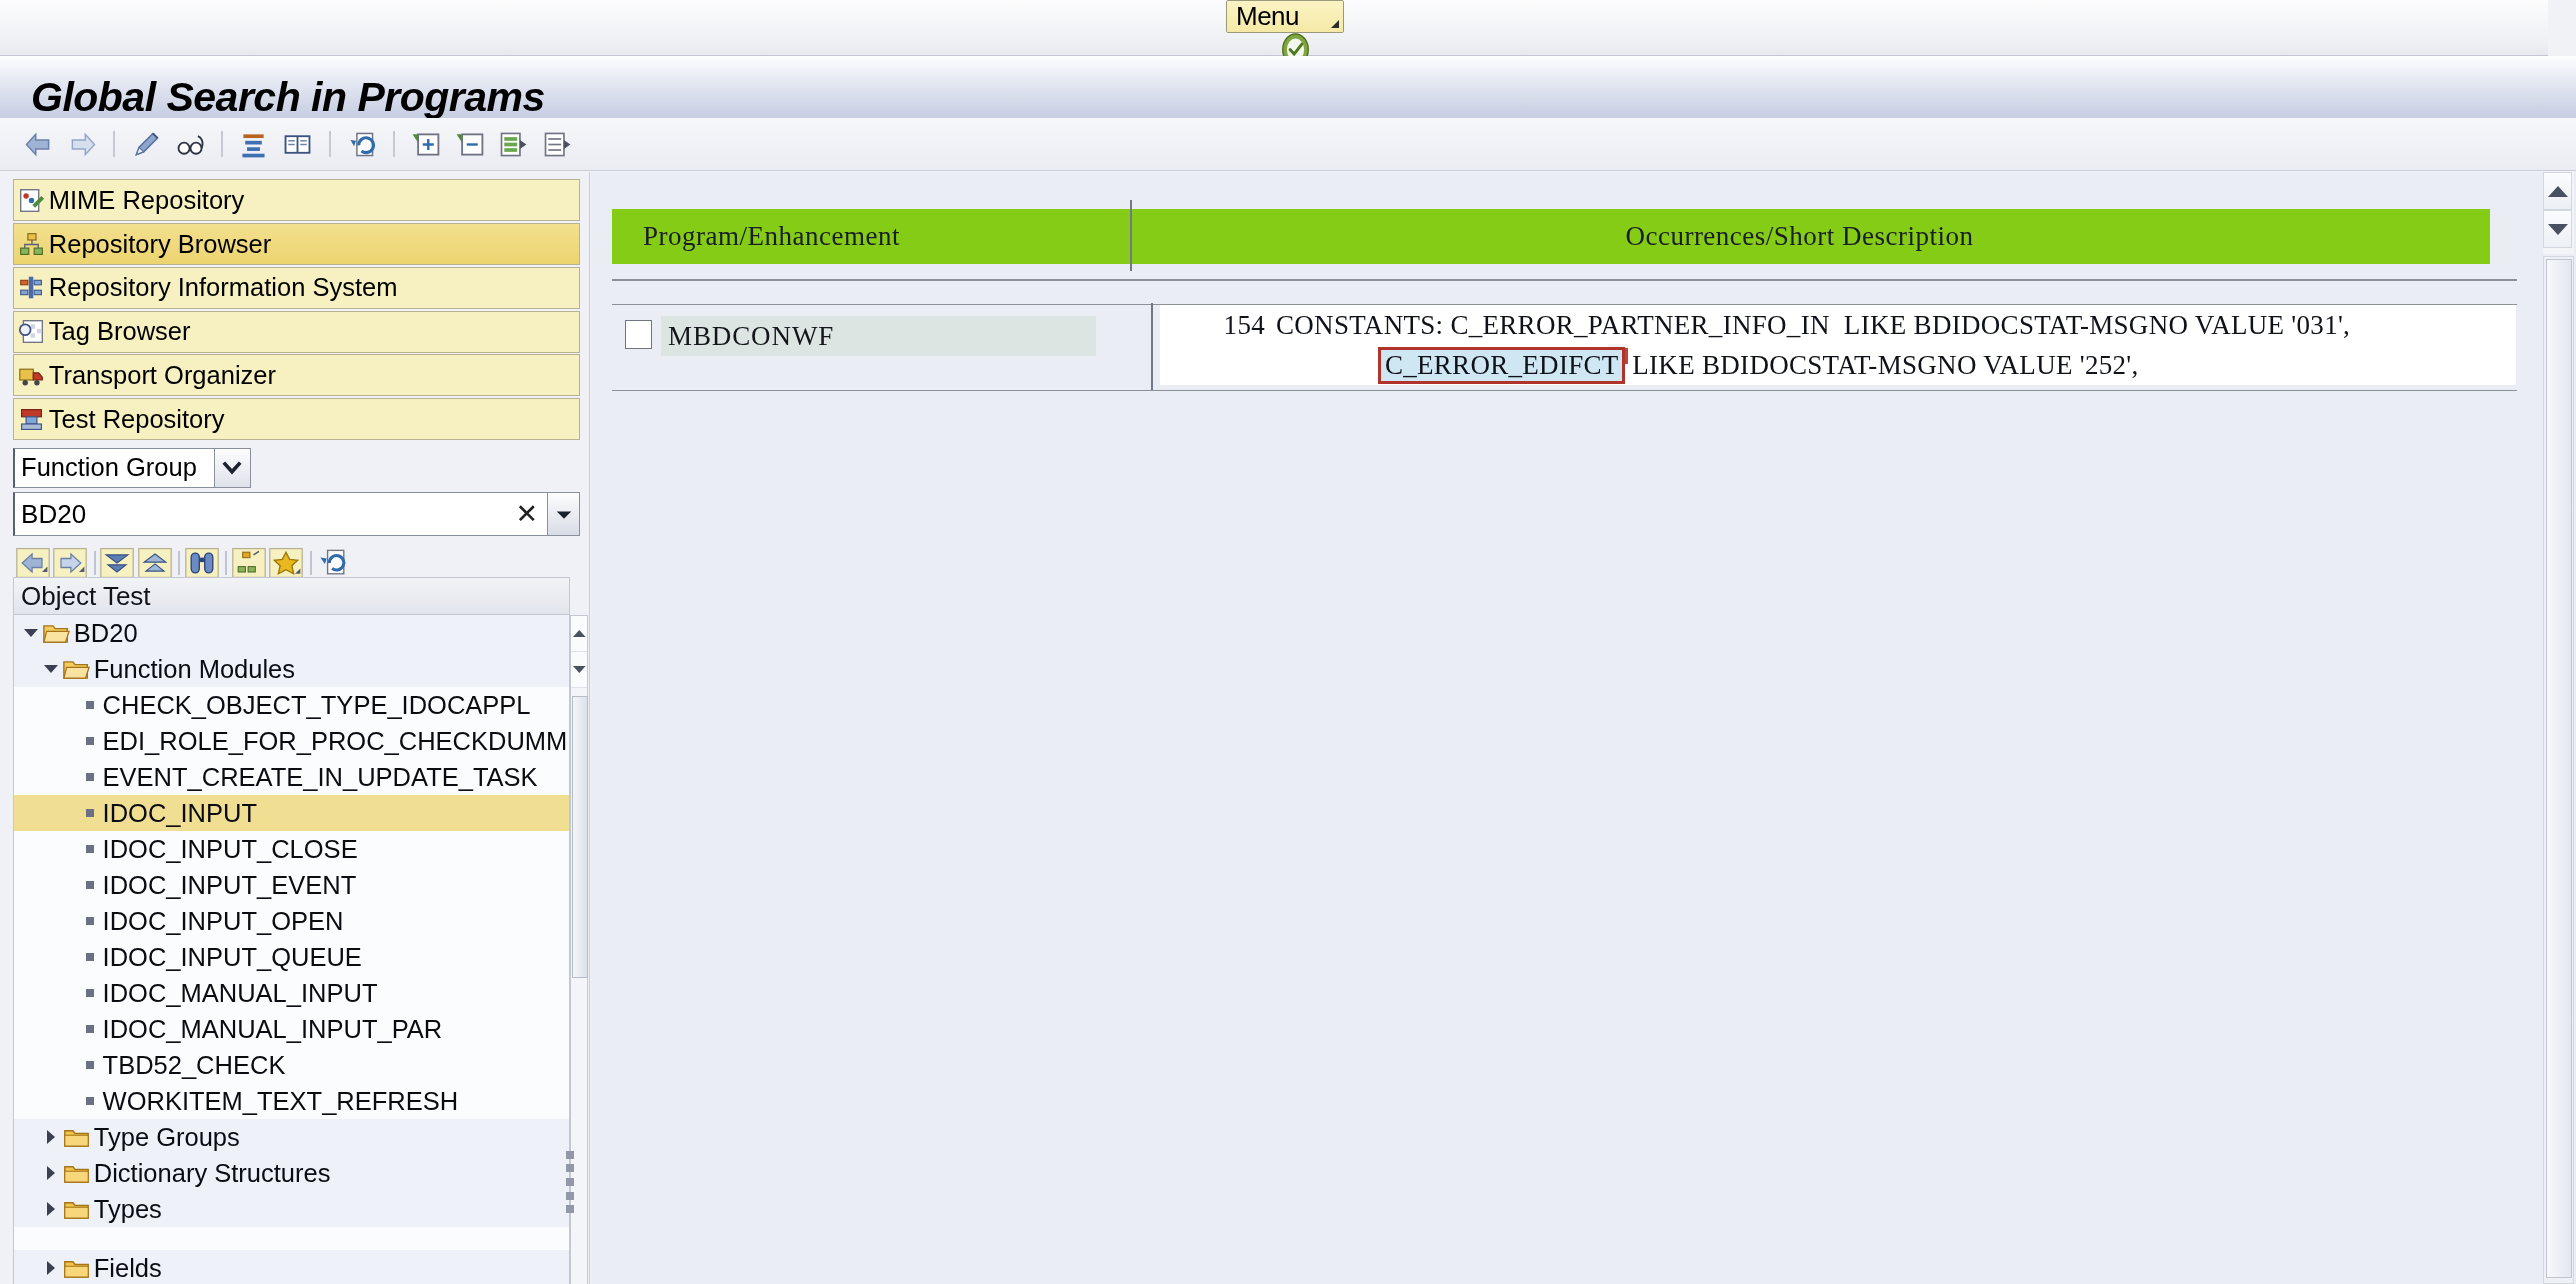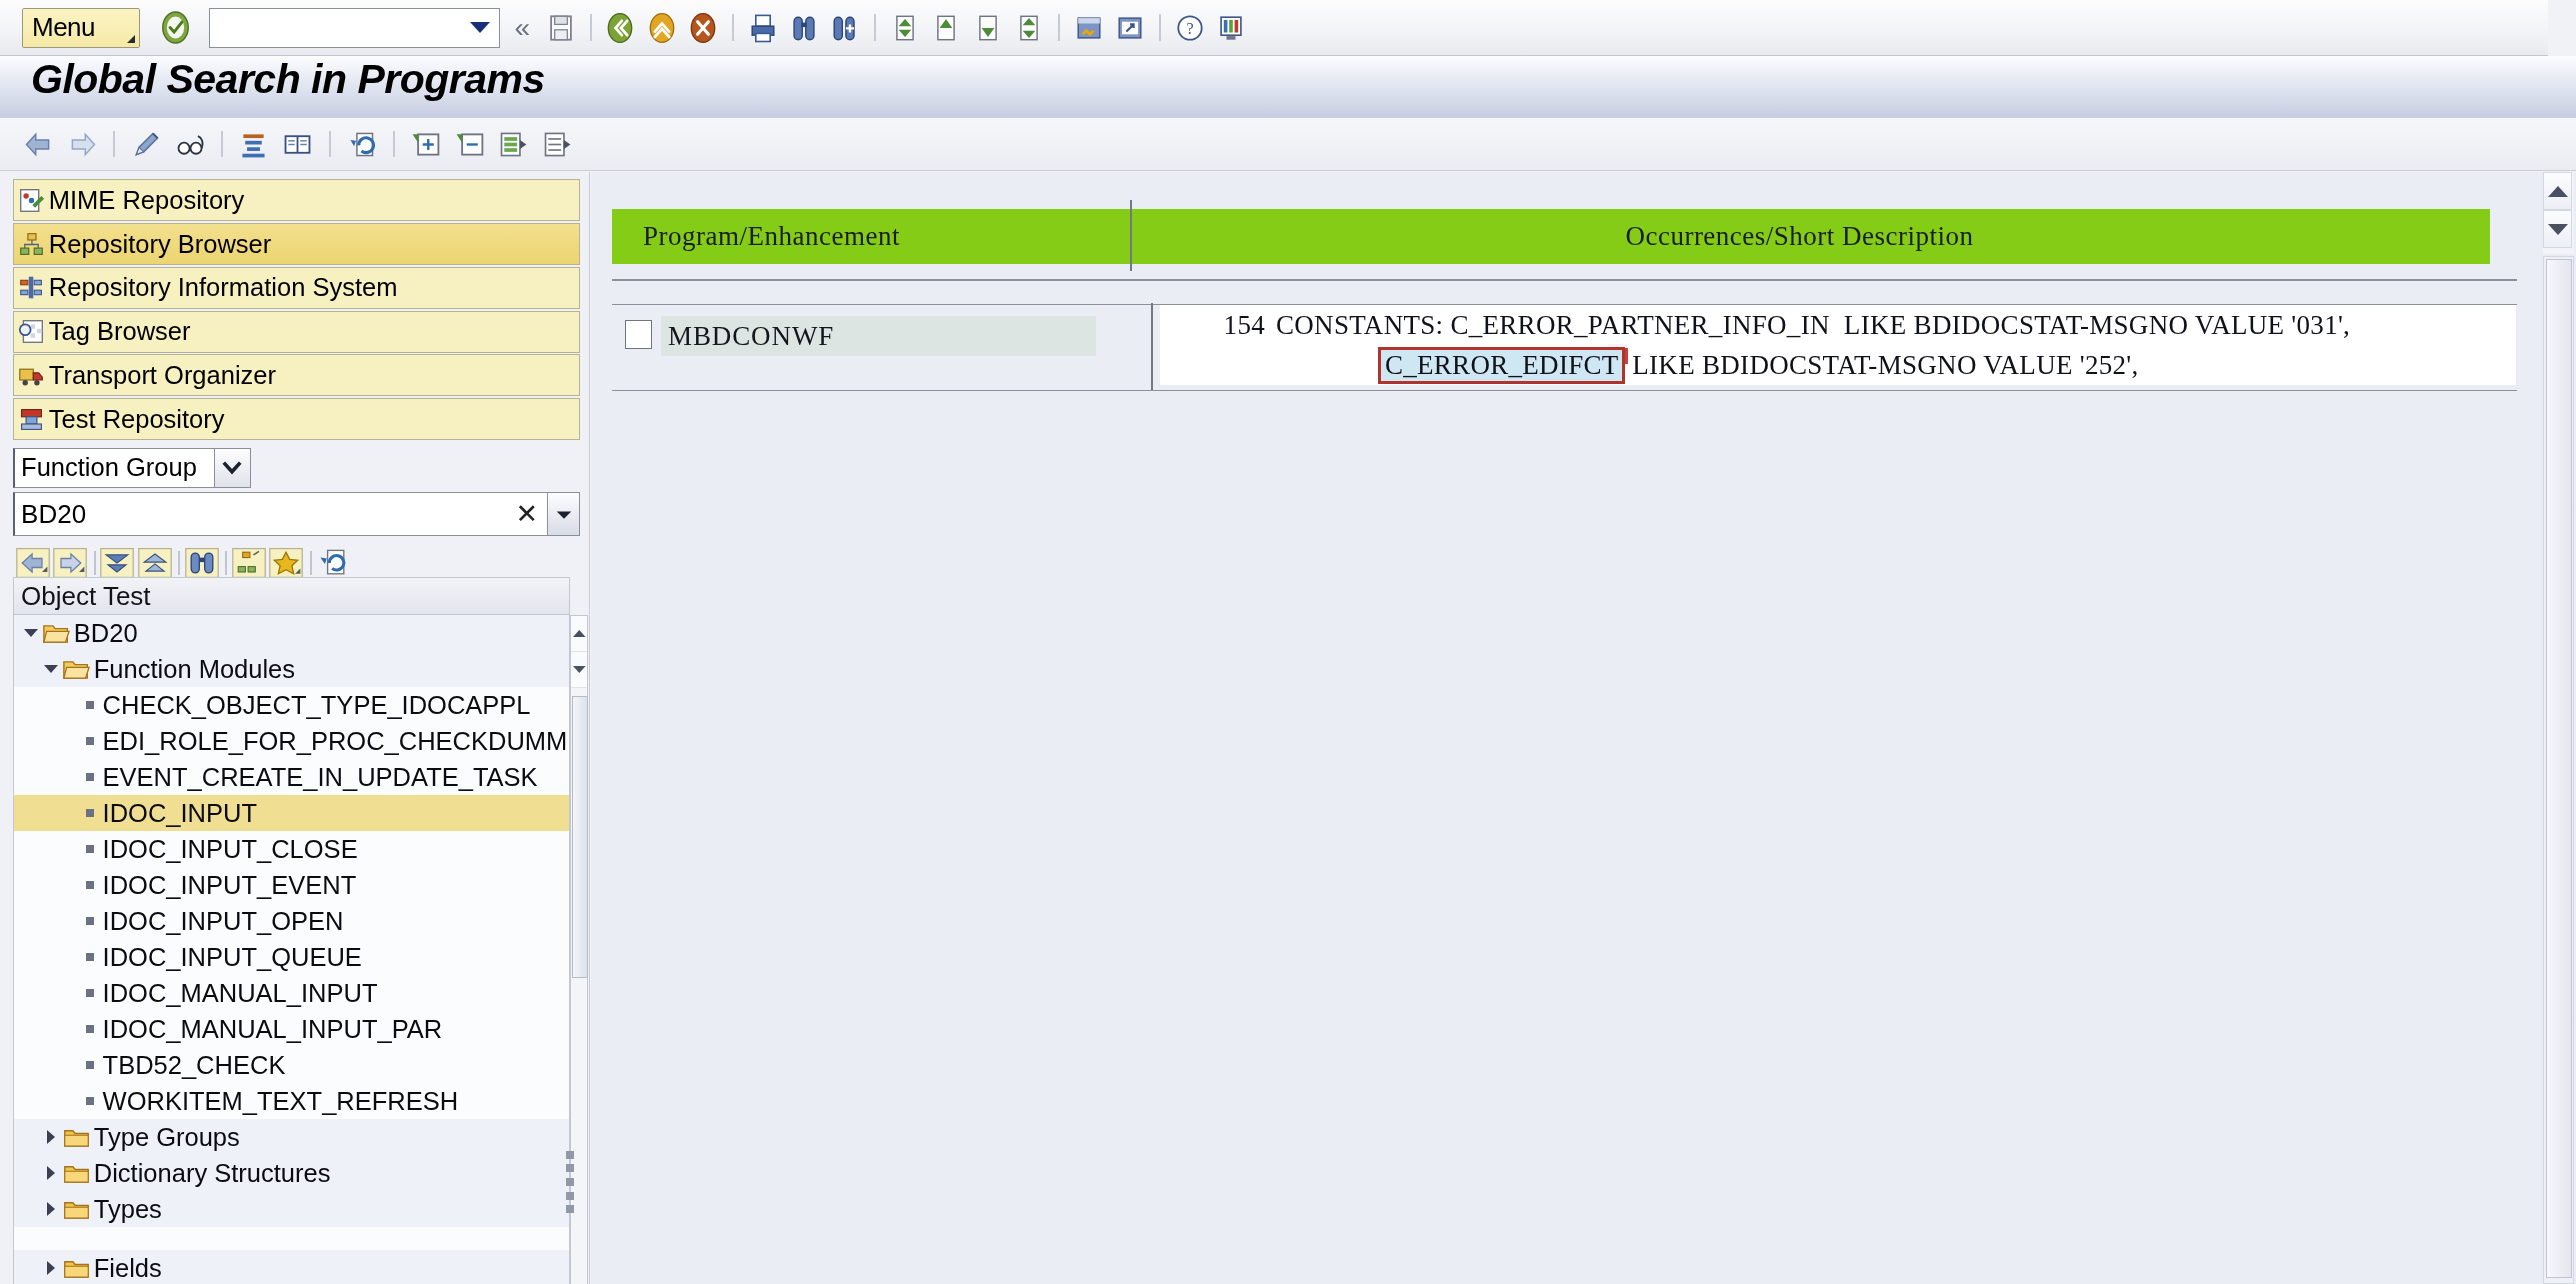--- a/index.html
+++ b/index.html
@@ -17,20 +17,21 @@
   }
 
   
   .sys-toolbar {
     position: absolute; left: 0; top: 0;
     width: 2548px; height: 56px;
     background: linear-gradient(to bottom,#fcfcfd 0%,#f3f4f7 55%,#e8eaef 100%);
     border-bottom: 0.9px solid #c3c7d1;
     display: flex; align-items: center;
     padding-left: 22px;
+    flex-direction: column;
   }
   .menu-btn {
     width: 118px; height: 40px;
     background: linear-gradient(to bottom,#fbf3c4 0%,#f6e9a6 100%);
     border: 0.9px solid #9a9a7a;
     border-radius: 1.8px;
     display: flex; align-items: center;
     padding-left: 9px;
     font-size: 26px; color: #000; font-weight: 400;
     position: relative;
@@ -54,21 +55,21 @@
   .tb-icons { display:flex; align-items:center; margin-left:12.7px; }
   .tb-icons .ic { width:36px; height:36px; margin:0 2.7px; display:block; }
   .tb-sep { width:1.8px; height:27px; background:#c6cad4; margin:0 8.2px; }
 
   
   .title-bar {
     position:absolute; left:0; top:56px;
     width:2576px; height:66px;
     background: linear-gradient(to bottom,#fdfdfe 0%,#e4e8f2 40%,#c4cbe0 100%);
     border-bottom:0.9px solid #b0b6c8;
-    display:flex; align-items:flex-start;
+    display:flex; align-items:flex-end;
   }
   .title-txt {
     margin-left:31px;
     font-size: 41px; font-weight: bold; font-style: italic;
     color:#000; font-family:"Liberation Sans", sans-serif;
     letter-spacing:-0.5px;
   }
 
   
   .app-toolbar {

